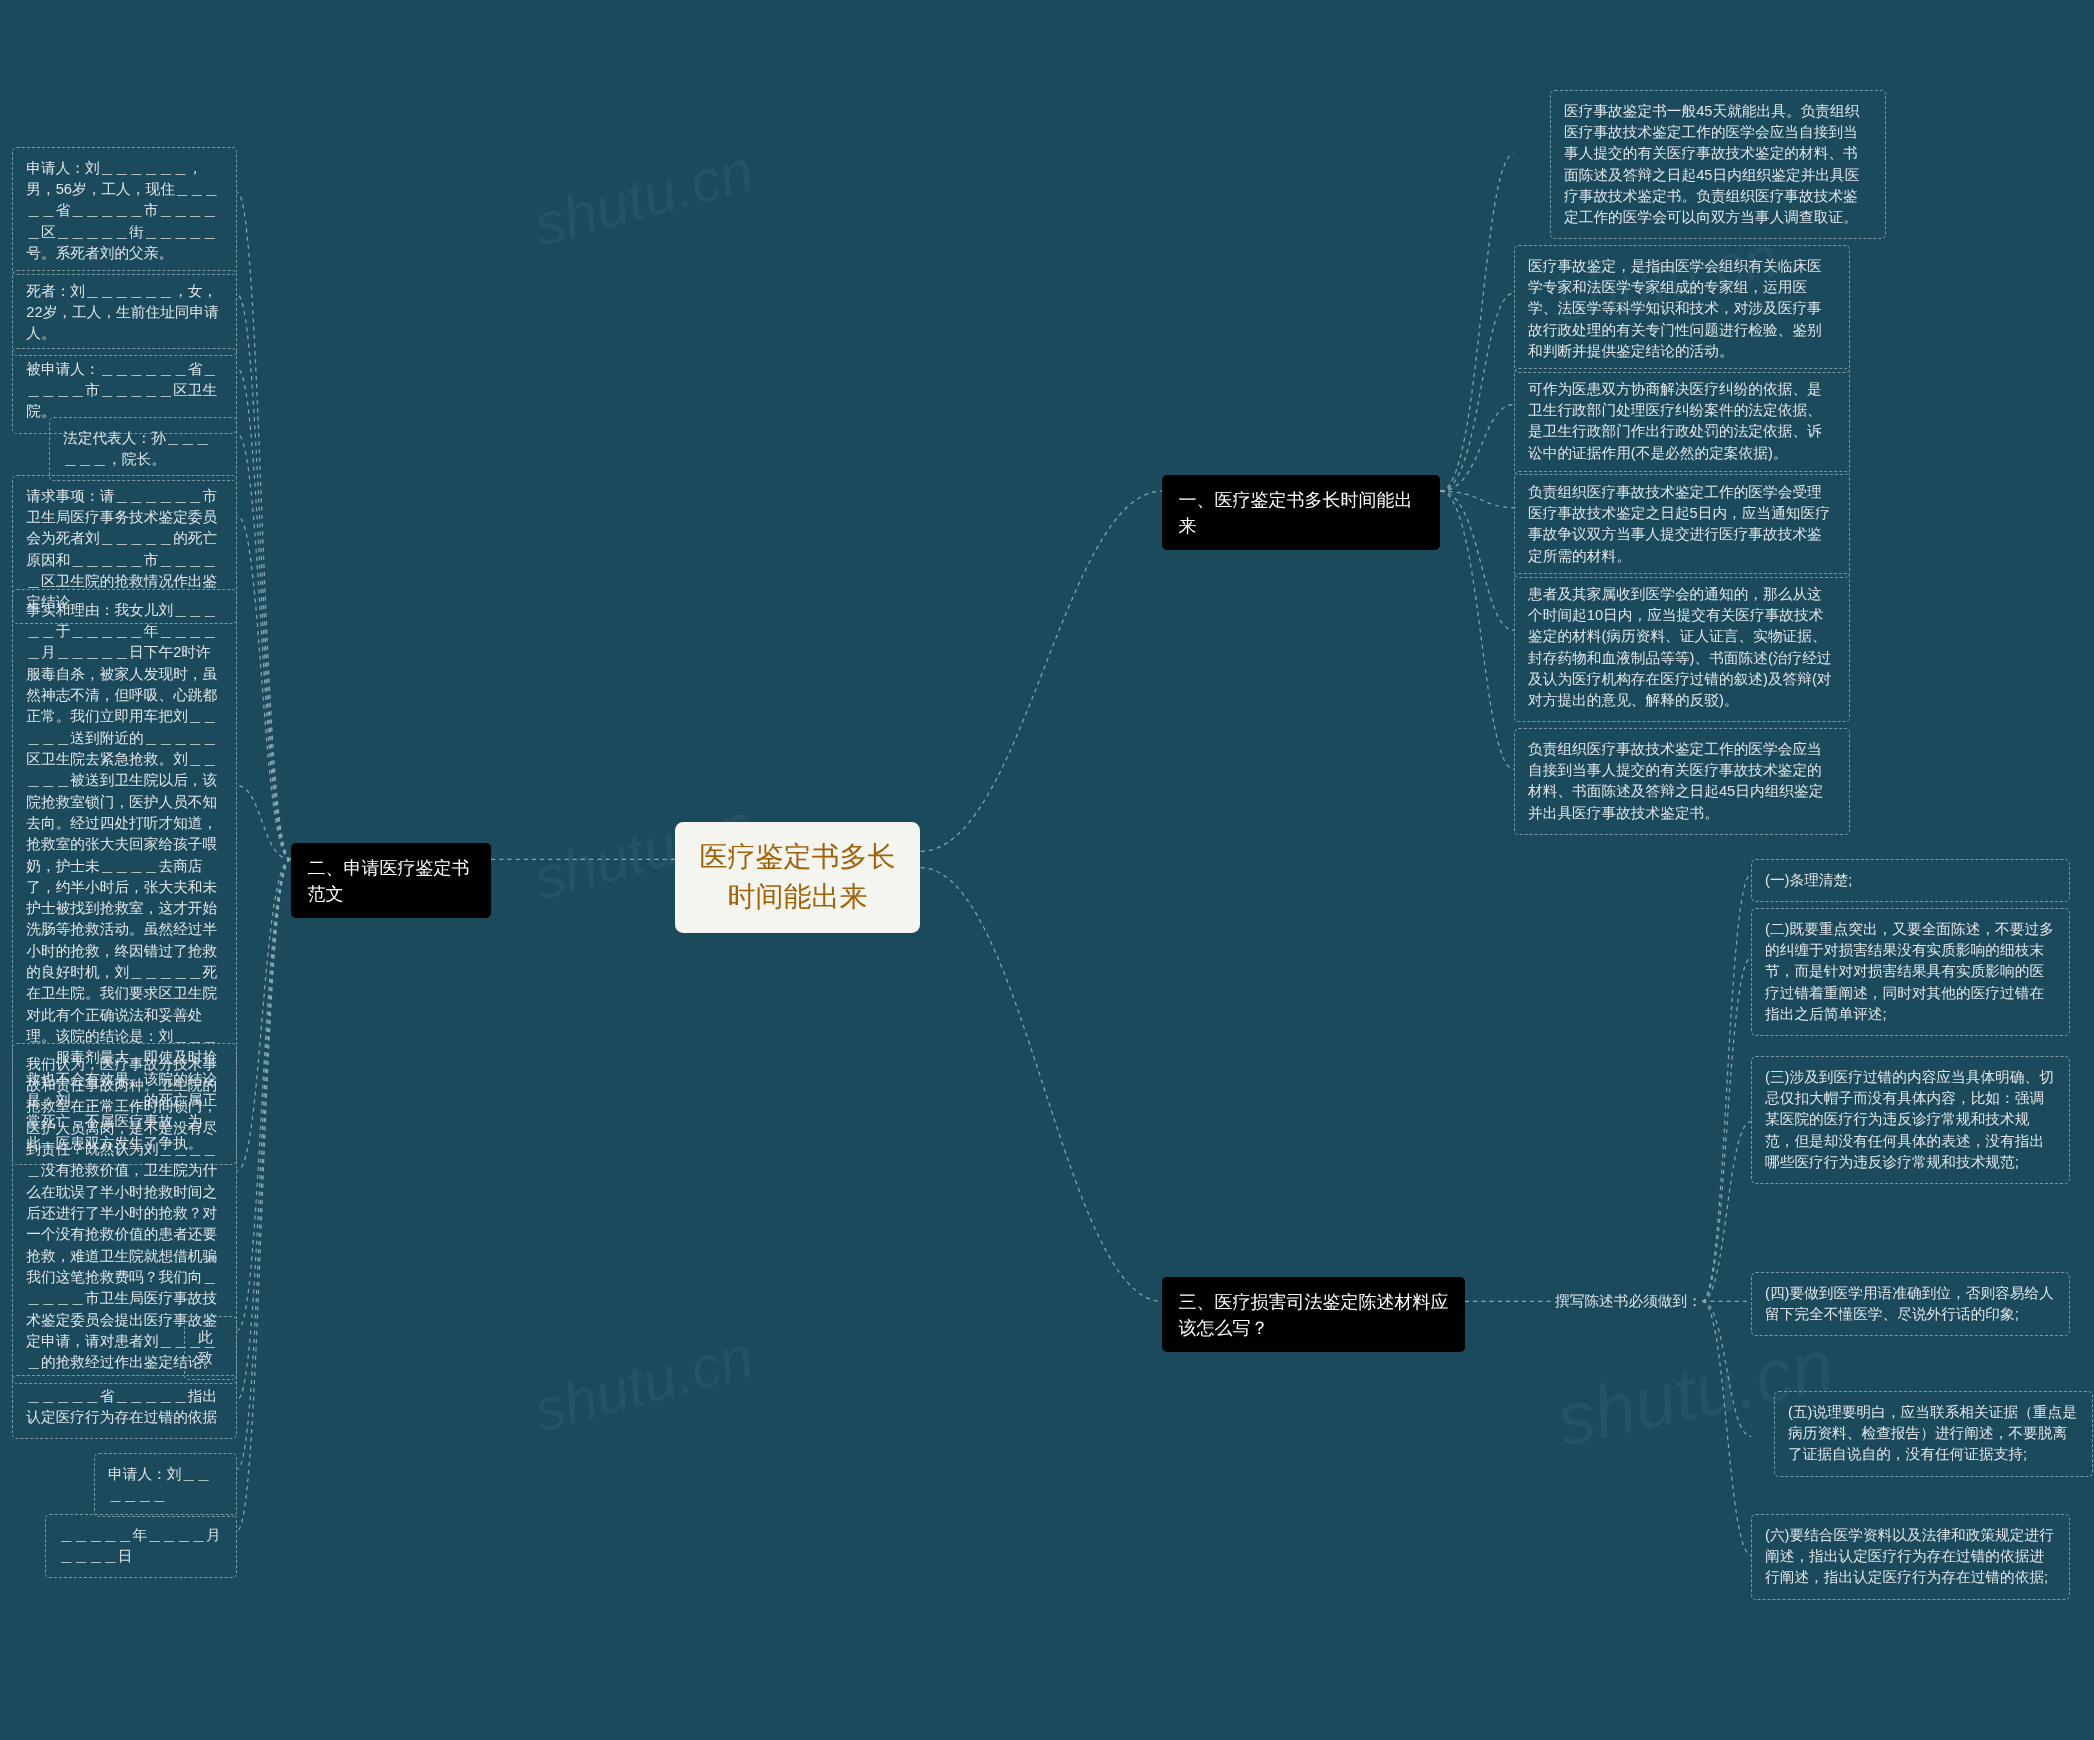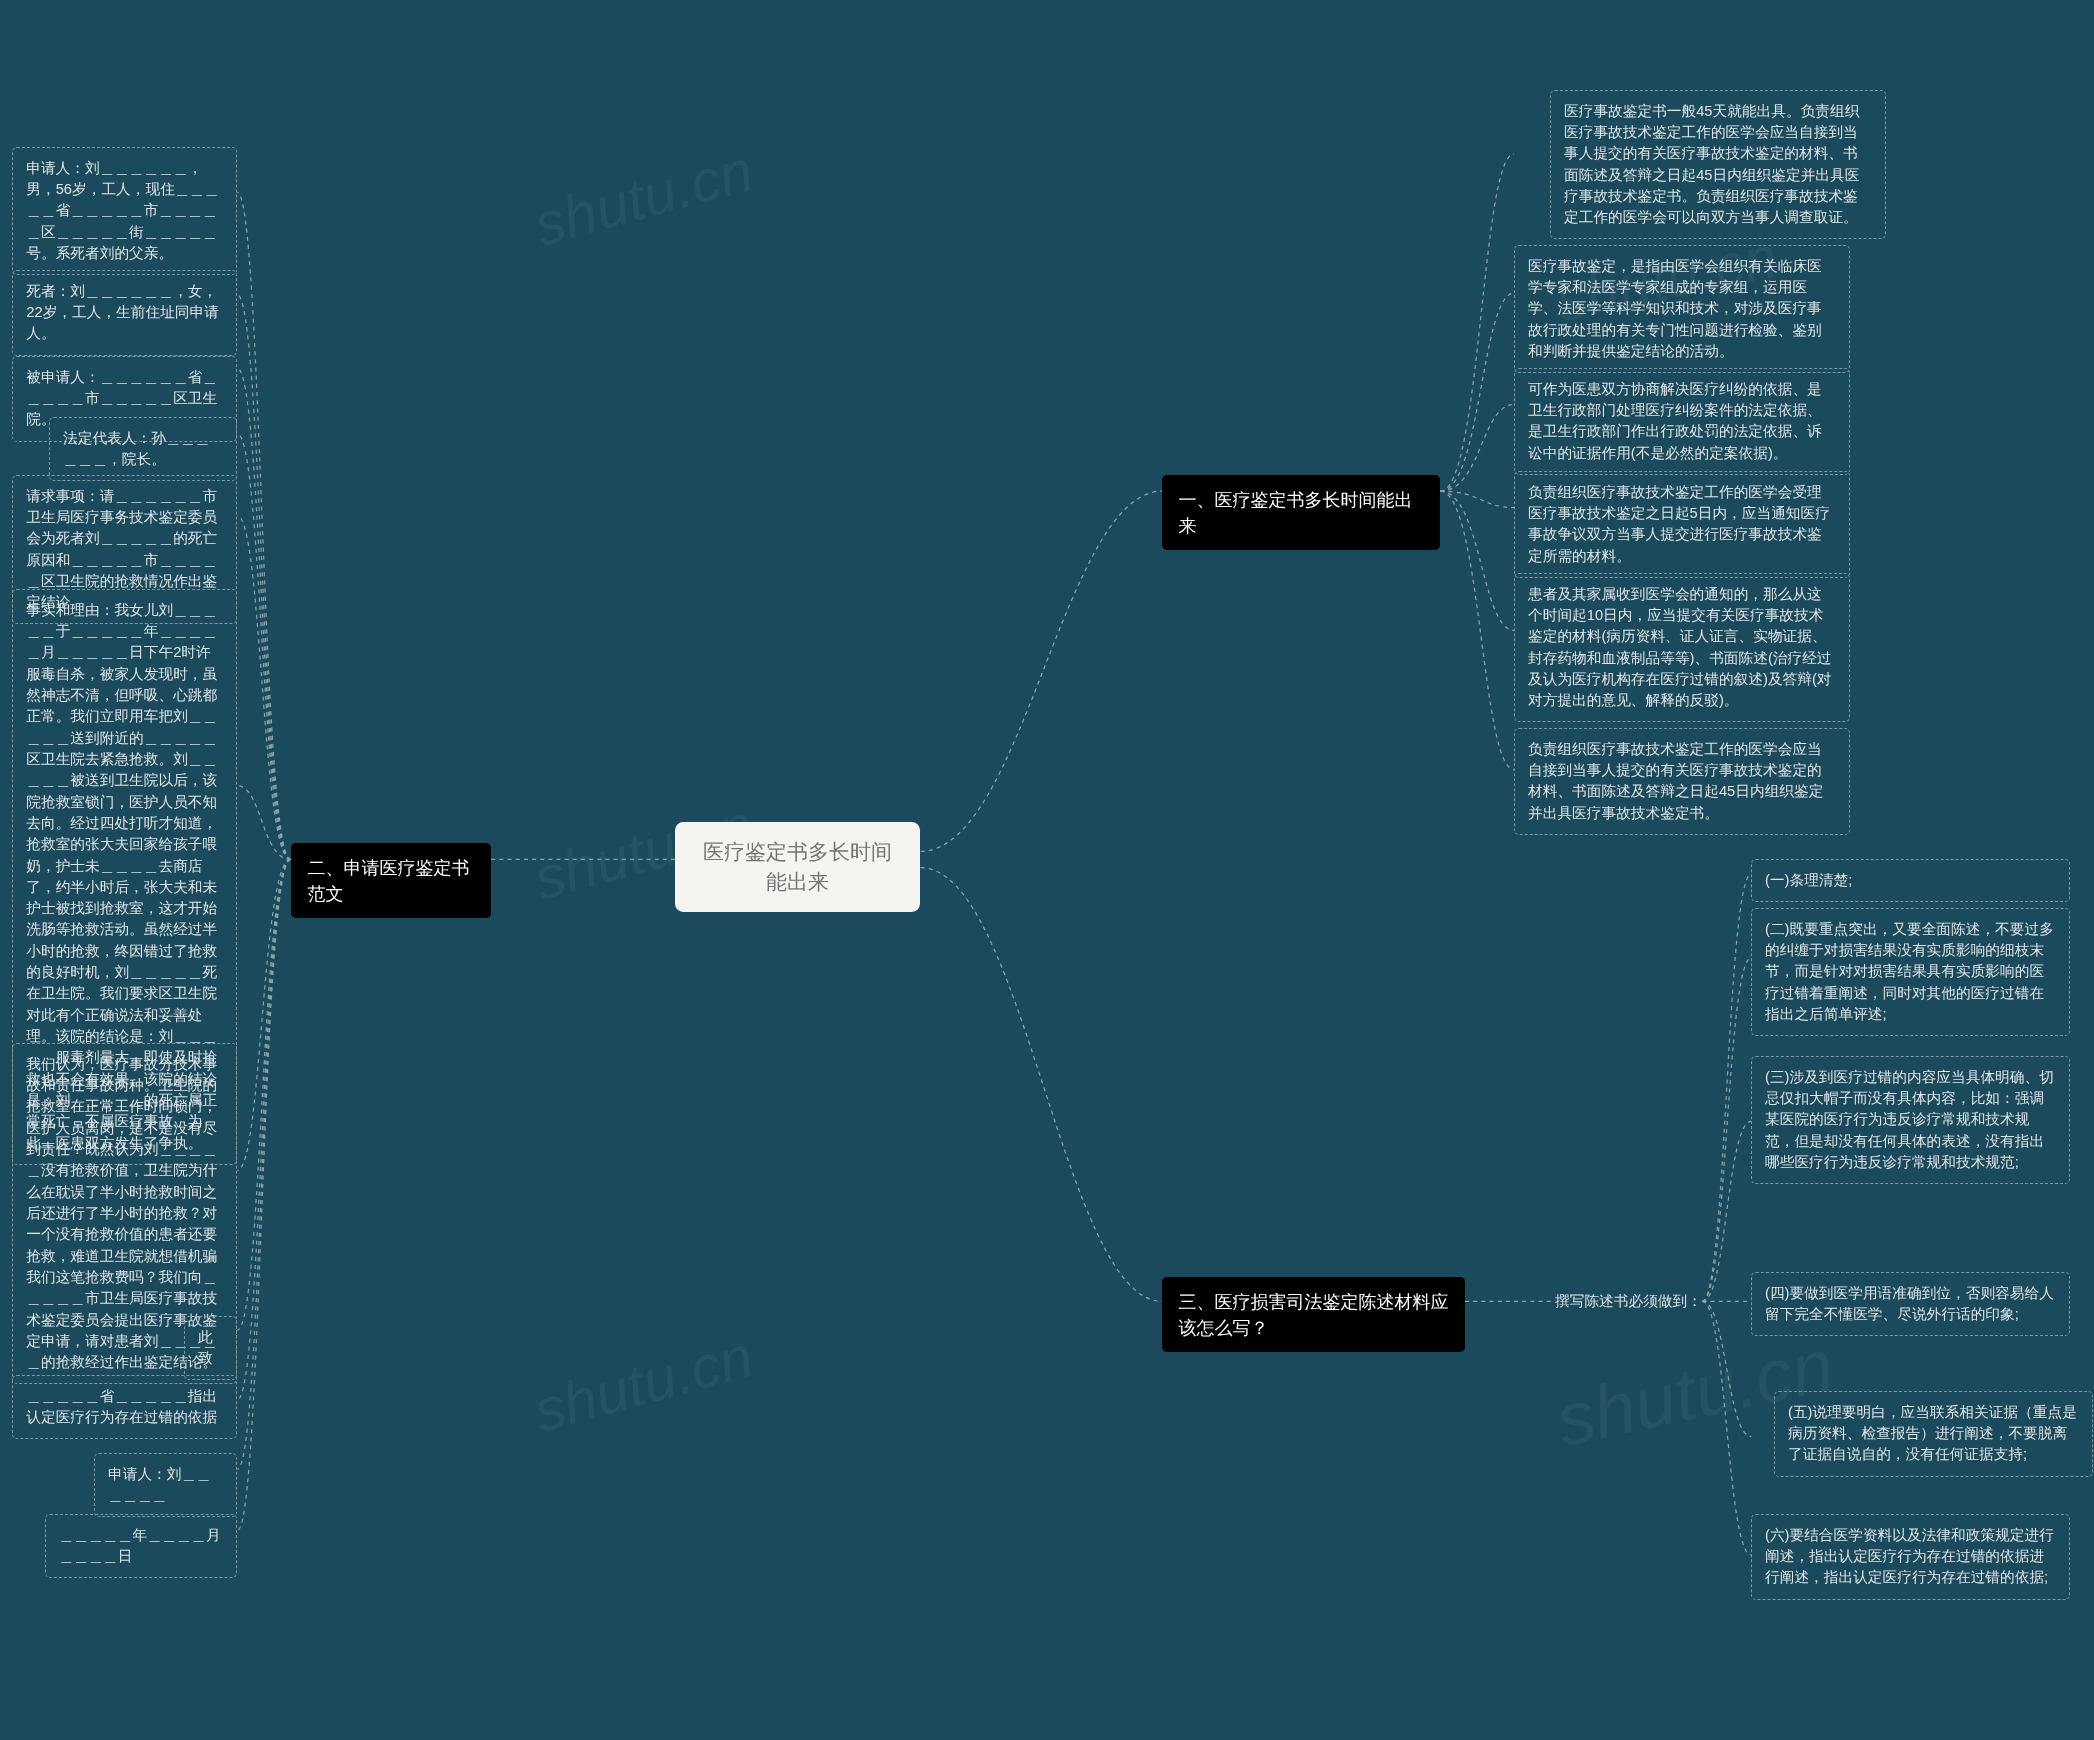--- a/index.html
+++ b/index.html
@@ -27,24 +27,24 @@
   .wm5 { top: 1350px; left: 1555px; font-size: 74px; transform: rotate(-12deg); }
 
   .node {
     position: absolute;
     box-sizing: border-box;
     font-size: 16.4px;
     line-height: 1.45;
   }
   .center {
     background: #f5f5f0;
-    color: #737373;
+    color: #a16207;
     border-radius: 8.2px;
     padding: 14.7px 23px;
-    font-size: 21px;
+    font-size: 28px;
     text-align: center;
     width: 245px;
   }
   .branch {
     background: #000000;
     color: #fff;
     border-radius: 4.9px;
     padding: 11.5px 16.4px;
     font-size: 18px;
   }
@@ -145,21 +145,21 @@
 <div class="node leaf" style="left:1751px; top:1056px; width:319px;"><span>(三)涉及到医疗过错的内容应当具体明确、切忌仅扣大帽子而没有具体内容，比如：强调某医院的医疗行为违反诊疗常规和技术规范，但是却没有任何具体的表述，没有指出哪些医疗行为违反诊疗常规和技术规范;</span></div>
 <div class="node leaf" style="left:1751px; top:1272px; width:319px;"><span>(四)要做到医学用语准确到位，否则容易给人留下完全不懂医学、尽说外行话的印象;</span></div>
 <div class="node leaf" style="left:1774px; top:1391px; width:319px;"><span>(五)说理要明白，应当联系相关证据（重点是病历资料、检查报告）进行阐述，不要脱离了证据自说自的，没有任何证据支持;</span></div>
 <div class="node leaf" style="left:1751px; top:1514px; width:319px;"><span>(六)要结合医学资料以及法律和政策规定进行阐述，指出认定医疗行为存在过错的依据进行阐述，指出认定医疗行为存在过错的依据;</span></div>
 
 <div class="node branch" style="left:291px; top:843px; width:200px;">
   <span>二、申请医疗鉴定书范文</span>
 </div>
 <div class="node leaf" style="left:12.3px; top:147px; width:225px;"><span>申请人：刘＿＿＿＿＿＿，男，56岁，工人，现住＿＿＿＿＿省＿＿＿＿＿市＿＿＿＿＿区＿＿＿＿＿街＿＿＿＿＿号。系死者刘的父亲。</span></div>
 <div class="node leaf" style="left:12.3px; top:270px; width:225px;"><span>死者：刘＿＿＿＿＿＿，女，22岁，工人，生前住址同申请人。</span></div>
-<div class="node leaf" style="left:12.3px; top:356px; width:225px;"><span>被申请人：＿＿＿＿＿＿省＿＿＿＿＿市＿＿＿＿＿区卫生院。</span></div>
+<div class="node leaf" style="left:12.3px; top:348px; width:225px;"><span>被申请人：＿＿＿＿＿＿省＿＿＿＿＿市＿＿＿＿＿区卫生院。</span></div>
 <div class="node leaf" style="left:49px; top:417px; width:188px;"><span>法定代表人：孙＿＿＿＿＿＿，院长。</span></div>
 <div class="node leaf" style="left:12.3px; top:475px; width:225px;"><span>请求事项：请＿＿＿＿＿＿市卫生局医疗事务技术鉴定委员会为死者刘＿＿＿＿＿的死亡原因和＿＿＿＿＿市＿＿＿＿＿区卫生院的抢救情况作出鉴定结论。</span></div>
 <div class="node leaf" style="left:12.3px; top:589px; width:225px;"><span>事实和理由：我女儿刘＿＿＿＿＿于＿＿＿＿＿年＿＿＿＿＿月＿＿＿＿＿日下午2时许服毒自杀，被家人发现时，虽然神志不清，但呼吸、心跳都正常。我们立即用车把刘＿＿＿＿＿送到附近的＿＿＿＿＿区卫生院去紧急抢救。刘＿＿＿＿＿被送到卫生院以后，该院抢救室锁门，医护人员不知去向。经过四处打听才知道，抢救室的张大夫回家给孩子喂奶，护士未＿＿＿＿去商店了，约半小时后，张大夫和未护士被找到抢救室，这才开始洗肠等抢救活动。虽然经过半小时的抢救，终因错过了抢救的良好时机，刘＿＿＿＿＿死在卫生院。我们要求区卫生院对此有个正确说法和妥善处理。该院的结论是：刘＿＿＿＿＿服毒剂量大，即使及时抢救也不会有效果。该院的结论是：刘＿＿＿＿＿的死亡属正常死亡，不属医疗事故。为此，医患双方发生了争执。</span></div>
 <div class="node leaf" style="left:12.3px; top:1043px; width:225px;"><span>我们认为，医疗事故分技术事故和责任事故两种。卫生院的抢救室在正常工作时间锁门，医护人员离岗，是不是没有尽到责任？既然认为刘＿＿＿＿＿没有抢救价值，卫生院为什么在耽误了半小时抢救时间之后还进行了半小时的抢救？对一个没有抢救价值的患者还要抢救，难道卫生院就想借机骗我们这笔抢救费吗？我们向＿＿＿＿＿市卫生局医疗事故技术鉴定委员会提出医疗事故鉴定申请，请对患者刘＿＿＿＿＿的抢救经过作出鉴定结论。</span></div>
 <div class="node leaf" style="left:184px; top:1316px; width:53px;"><span>此致</span></div>
 <div class="node leaf" style="left:12.3px; top:1375px; width:225px;"><span>＿＿＿＿＿省＿＿＿＿＿指出认定医疗行为存在过错的依据</span></div>
 <div class="node leaf" style="left:94px; top:1453px; width:143px;"><span>申请人：刘＿＿＿＿＿＿</span></div>
 <div class="node leaf" style="left:45px; top:1514px; width:192px;"><span>＿＿＿＿＿年＿＿＿＿月＿＿＿＿日</span></div>
 
 

